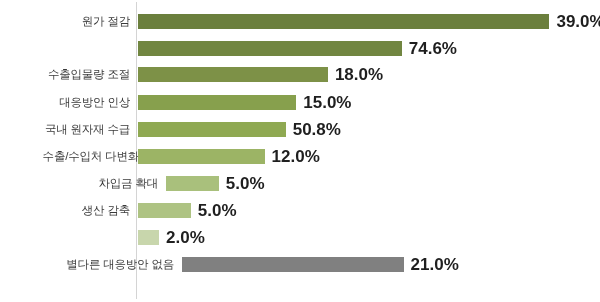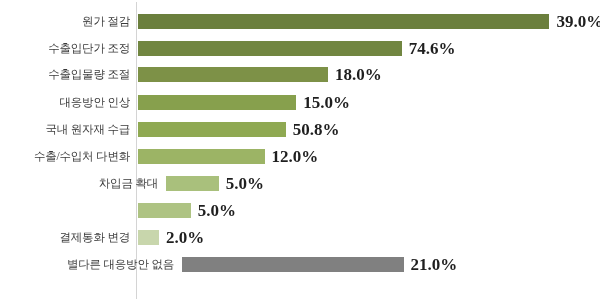--- a/index.html
+++ b/index.html
@@ -18,21 +18,20 @@
     width: 600px;
     height: 302px;
     box-sizing: border-box;
   }
   #plot-area {
     position: absolute;
     left: 0;
     top: 0;
     width: 600px;
     height: 302px;
-    font-family: Liberation Serif, serif;
   }
   .axis-line {
     position: absolute;
     left: 136px;
     top: 2px;
     width: 1px;
     height: 297px;
     background: #d4d4d4;
   }
   .rows {
@@ -93,21 +92,20 @@
     <div class="axis-line" style="background: rgb(212, 212, 212);"></div>
     <div class="rows">
         <div class="row" style="top: 8px;">
           <div class="cat-label" style="color: rgb(58, 58, 58);">원가 절감</div>
           <div class="bar-wrap">
             <div class="bar" style="width: 411.45px; background: rgb(107, 127, 61);"></div>
             <div class="value-label" style="color: rgb(31, 31, 31);">39.0%</div>
           </div>
         </div>
         <div class="row" style="top: 35px;">
-          <div class="cat-label" style="color: rgb(58, 58, 58);">수출입단가 조정</div>
           <div class="bar-wrap">
             <div class="bar" style="width: 263.75px; background: rgb(113, 134, 65);"></div>
             <div class="value-label" style="color: rgb(31, 31, 31);">74.6%</div>
           </div>
         </div>
         <div class="row" style="top: 61px;">
           <div class="cat-label" style="color: rgb(58, 58, 58);">수출입물량 조절</div>
           <div class="bar-wrap">
             <div class="bar" style="width: 189.9px; background: rgb(125, 145, 71);"></div>
             <div class="value-label" style="color: rgb(31, 31, 31);">18.0%</div>
@@ -121,41 +119,41 @@
           </div>
         </div>
         <div class="row" style="top: 116px; padding-left: 48px;">
           <div class="cat-label" style="color: rgb(58, 58, 58);">국내 원자재 수급</div>
           <div class="bar-wrap">
             <div class="bar" style="width: 147.7px; background: rgb(143, 169, 82);"></div>
             <div class="value-label" style="color: rgb(31, 31, 31);">50.8%</div>
           </div>
         </div>
         <div class="row" style="top: 143px;">
-          <div class="cat-label" style="color: rgb(58, 58, 58);">수출/수입처 다변화</div>
+          <div class="cat-label" style="color: rgb(58, 58, 58); padding-left: 9px;">수출/수입처 다변화</div>
           <div class="bar-wrap">
             <div class="bar" style="width: 126.6px; background: rgb(156, 180, 101);"></div>
             <div class="value-label" style="color: rgb(31, 31, 31);">12.0%</div>
           </div>
         </div>
         <div class="row" style="top: 170px; margin-left: 28px;">
           <div class="cat-label" style="color: rgb(58, 58, 58);">차입금 확대</div>
           <div class="bar-wrap">
             <div class="bar" style="width: 52.75px; background: rgb(169, 192, 124);"></div>
             <div class="value-label" style="color: rgb(31, 31, 31);">5.0%</div>
           </div>
         </div>
         <div class="row" style="top: 197px;">
+          <div class="cat-label" style="color: rgb(58, 58, 58);">생산 감축</div>
           <div class="bar-wrap">
             <div class="bar" style="width: 52.75px; background: rgb(174, 195, 131);"></div>
             <div class="value-label" style="color: rgb(31, 31, 31);">5.0%</div>
           </div>
         </div>
         <div class="row" style="top: 224px;">
-          <div class="cat-label" style="color: rgb(58, 58, 58);">결제통화 변경</div>
           <div class="bar-wrap">
             <div class="bar" style="width: 21.1px; background: rgb(200, 214, 172);"></div>
             <div class="value-label" style="color: rgb(31, 31, 31);">2.0%</div>
           </div>
         </div>
         <div class="row" style="top: 251px; margin-left: 44px;">
           <div class="cat-label" style="color: rgb(58, 58, 58);">별다른 대응방안 없음</div>
           <div class="bar-wrap">
             <div class="bar" style="width: 221.55px; background: rgb(128, 128, 128);"></div>
             <div class="value-label" style="color: rgb(31, 31, 31); text-align: center;">21.0%</div>

